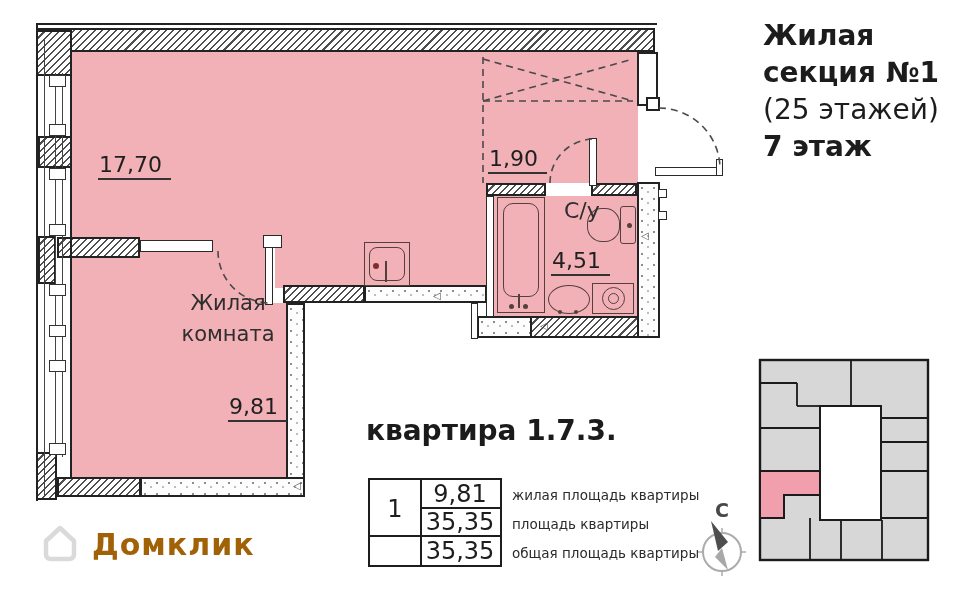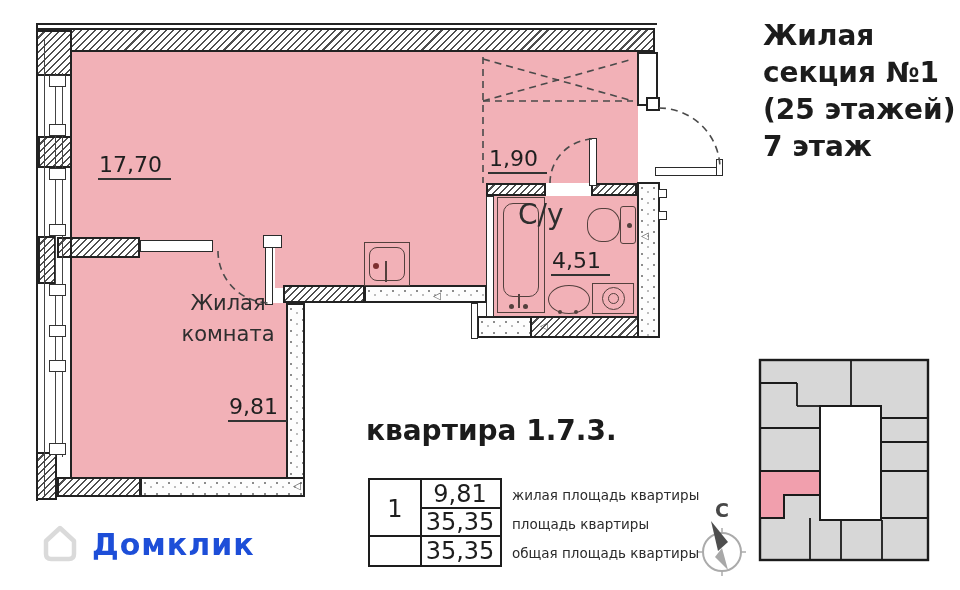--- a/index.html
+++ b/index.html
@@ -15,25 +15,25 @@
         background-size:12px 11px;border:2px solid #222;box-sizing:border-box;}
   .wwall{background:#fff;border:2px solid #222;box-sizing:border-box;}
   .thin{background:#fff;border:1.5px solid #2a2a2a;box-sizing:border-box;}
   .fix{border:1.5px solid #53403d;box-sizing:border-box;}
   .line{background:#222;}
   .mull{background:#fff;border:1px solid #333;box-sizing:border-box;}
   .roomlabel{font-size:21px;color:#2e2e2e;white-space:nowrap;}
   .area{font-size:22px;color:#1f1f1f;border-bottom:2px solid #333;padding:0 9px 1px 1px;}
   .tri{font-size:10px;color:#555;}
   .tb-line{font-weight:bold;font-size:28px;color:#1c1c1c;line-height:37px;white-space:nowrap;}
-  .tb-light{font-weight:bold;}
+  .tb-light{font-weight:normal;}
   .h1{font-weight:bold;font-size:28px;color:#1b1b1b;white-space:nowrap;}
   .tval{font-size:24px;color:#1d1d1d;display:flex;align-items:center;justify-content:center;}
   .tlabel{font-size:13.5px;color:#2b2b2b;white-space:nowrap;}
-  .wm-text{font-weight:bold;font-size:30px;color:#1d4ed8;letter-spacing:1px;}
+  .wm-text{font-weight:bold;font-size:30px;color:#a16207;letter-spacing:1px;}
   svg{display:block;}
 </style>
 </head>
 <body>
 
 <div class="stage">
 
   <div class="abs" style="left:0;top:0;width:760px;height:590px;">
 
     <div class="abs room" style="left:72px;top:52px;width:566px;height:131px;"></div>
@@ -121,21 +121,21 @@
         <line x1="483" y1="59" x2="633" y2="101"></line>
         <line x1="483" y1="101" x2="633" y2="59"></line>
         <path d="M659,108 A61,61 0 0 1 720,169"></path>
         <path d="M550,183 A44,44 0 0 1 594,139"></path>
         <path d="M218,251 A52,52 0 0 0 270,303"></path>
       </g>
     </svg>
 
     <div class="abs area" style="left:98px;top:152px;">17,70</div>
     <div class="abs area" style="left:488px;top:146px;">1,90</div>
-    <div class="abs roomlabel" style="left:518px;top:198px;font-size:28px;">С/у</div>
+    <div class="abs roomlabel" style="left:564px;top:198px;font-size:22px;">С/у</div>
     <div class="abs area" style="left:551px;top:248px;">4,51</div>
     <div class="abs roomlabel" style="left:177px;top:288px;width:102px;text-align:center;white-space:normal;line-height:31px;">Жилая комната</div>
     <div class="abs area" style="left:228px;top:394px;">9,81</div>
   </div>
 
   <div class="abs" style="left:763px;top:17px;">
     <div class="tb-line">Жилая</div>
     <div class="tb-line">секция №1</div>
     <div class="tb-line tb-light">(25 этажей)</div>
     <div class="tb-line">7 этаж</div>

